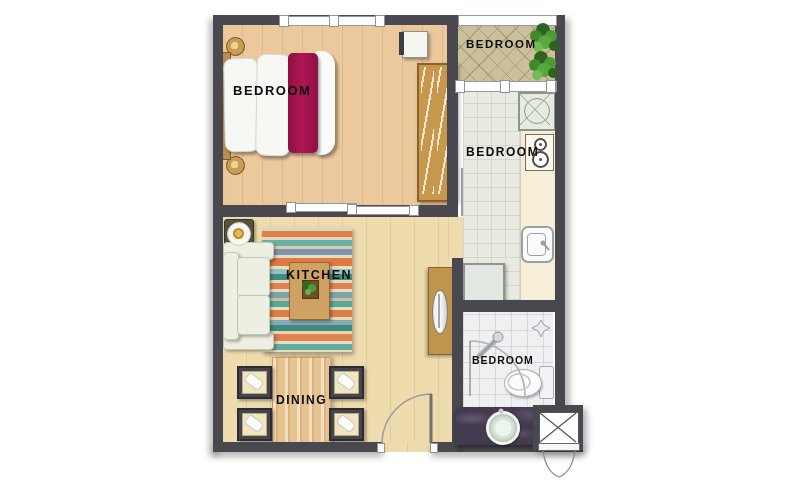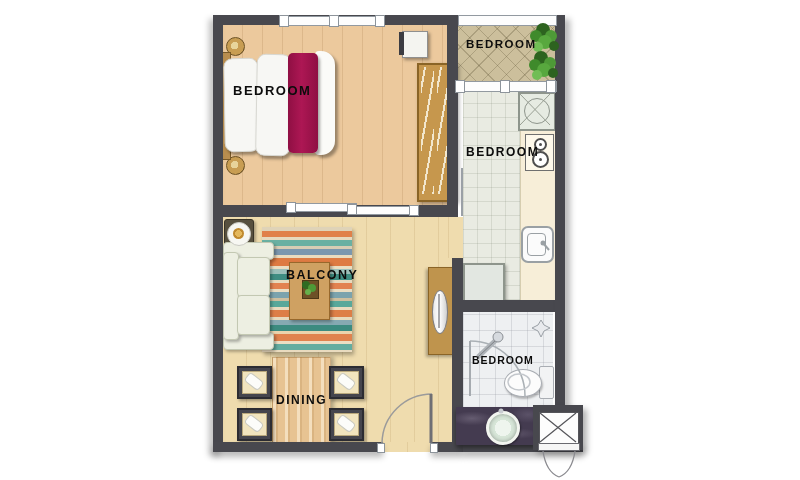--- a/index.html
+++ b/index.html
@@ -257,17 +257,17 @@
     </g>
 
     <line x1="439" y1="294" x2="439" y2="328" stroke="#8a8a8e" stroke-width="1.5"></line>
 
     <ellipse cx="519" cy="382" rx="11" ry="8" fill="none" stroke="#c3c7cc" stroke-width="1.5"></ellipse>
   </svg>
 
   <div class="abs room-label" style="left:233px;top:83px;font-size:13px">BEDROOM</div>
   <div class="abs room-label" style="left:466px;top:38px;font-size:11.5px">BEDROOM</div>
   <div class="abs room-label" style="left:466px;top:145px;font-size:12px">BEDROOM</div>
-  <div class="abs room-label" style="left:286px;top:268px;font-size:12.5px">BALCONY</div>
+  <div class="abs room-label" style="left:286px;top:268px;font-size:12.5px">KITCHEN</div>
   <div class="abs room-label" style="left:273px;top:393px;width:57px;text-align:center;font-size:12px;z-index:50">DINING</div>
   <div class="abs room-label" style="left:472px;top:354px;font-size:10.5px;letter-spacing:1px">BEDROOM</div>
 
 </div>
 
 </body></html>

